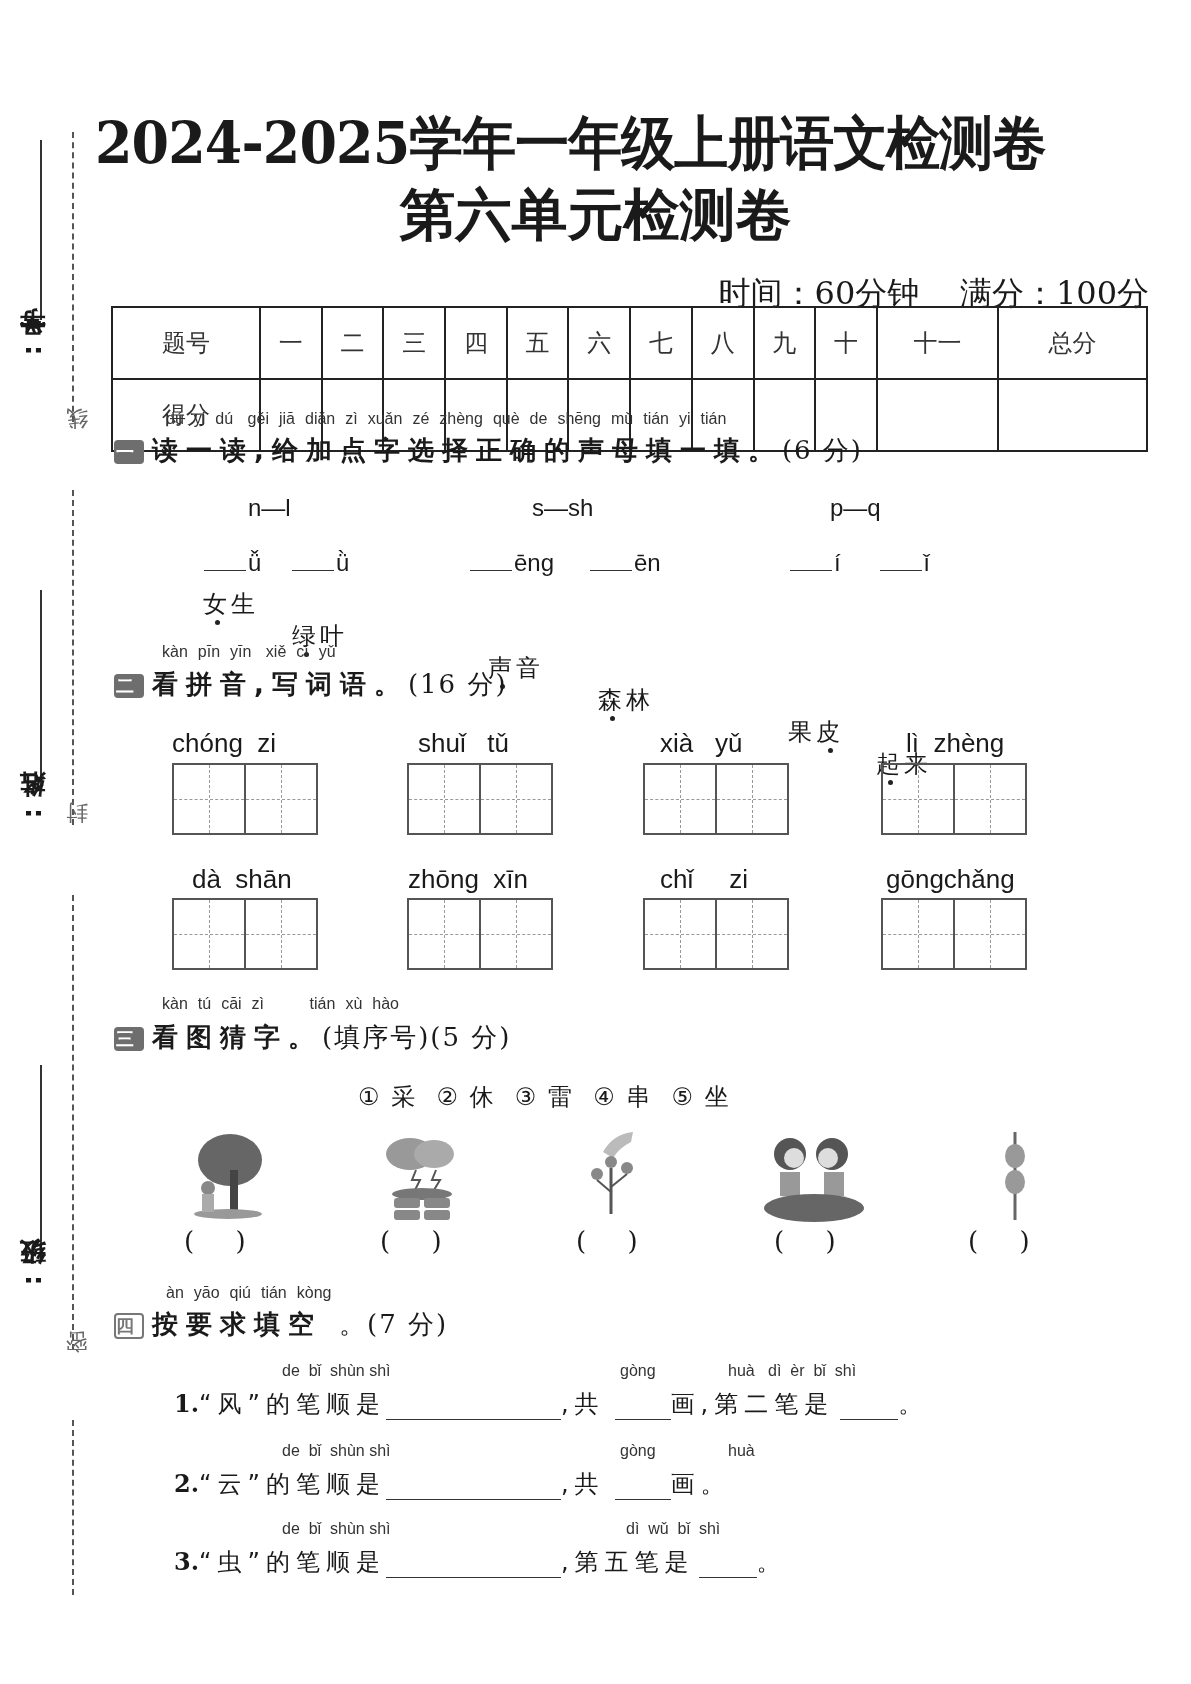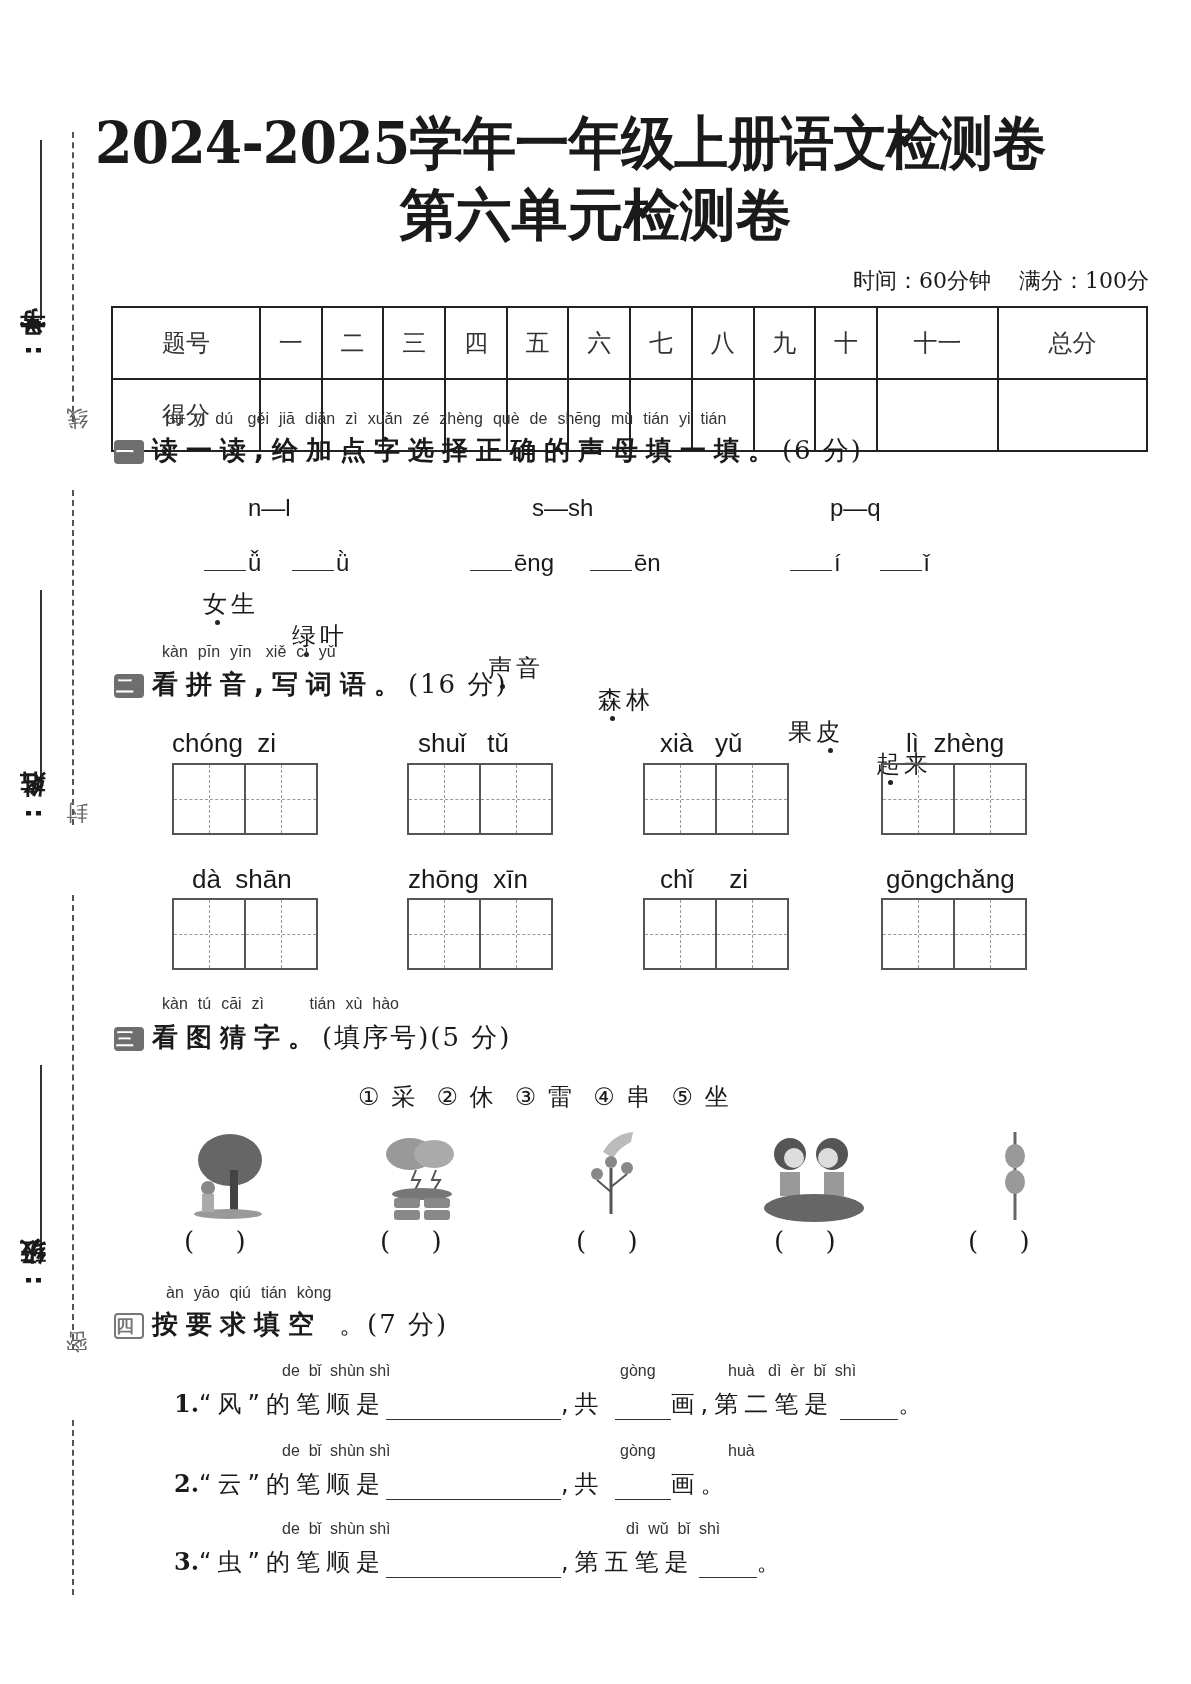--- a/index.html
+++ b/index.html
@@ -6,21 +6,21 @@
   body{width:1191px;height:1684px;position:relative;overflow:hidden;font-family:"DejaVu Serif","Liberation Serif",serif;color:#1a1a1a;}
   .abs{position:absolute;}
   
   .vdash{position:absolute;left:72px;border-left:2px dashed #555;width:0;}
   .vline{position:absolute;left:40px;border-left:2px solid #333;width:0;}
   .vlabel{position:absolute;left:14px;font-size:26px;font-weight:bold;writing-mode:vertical-rl;transform:rotate(180deg);font-family:"DejaVu Sans",sans-serif;}
   .vmark{position:absolute;left:62px;font-size:22px;color:#666;writing-mode:vertical-rl;transform:rotate(180deg);font-family:"DejaVu Sans",sans-serif;}
   
   .title1{left:95px;top:105px;font-size:58px;font-weight:bold;letter-spacing:-1px;white-space:nowrap;font-family:"DejaVu Serif",serif;transform:scaleX(0.93);transform-origin:left;}
   .title2{left:0;width:1191px;text-align:center;top:178px;font-size:56px;font-weight:bold;font-family:"DejaVu Serif",serif;}
-  .meta{right:42px;top:266px;font-size:22px;white-space:nowrap;}
+  .meta{right:42px;top:272px;font-size:32px;white-space:nowrap;}
   
   table.score{position:absolute;left:111px;top:306px;border-collapse:collapse;width:1037px;height:96px;}
   table.score td{border:2px solid #222;text-align:center;font-size:24px;color:#333;height:46px;padding:12px;}
   
   .badge{display:inline-block;width:30px;height:24px;background:#6e6e6e;border-radius:4px;color:#fff;font-size:18px;line-height:24px;text-align:center;font-weight:bold;vertical-align:middle;margin-right:8px;font-family:"DejaVu Sans",sans-serif;}
   .badge.outline{background:#fff;color:#777;border:2px solid #777;width:26px;height:22px;line-height:22px;}
   .sec-head{font-size:26px;font-weight:bold;letter-spacing:8px;white-space:nowrap;font-family:"DejaVu Sans",sans-serif;}
   .sec-head .pts{font-weight:normal;letter-spacing:2px;font-family:"DejaVu Serif",serif;}
   .py{font-size:16px;color:#333;white-space:nowrap;font-family:"Liberation Sans","DejaVu Sans",sans-serif;letter-spacing:0;}
   .py span{margin-right:10px;}

